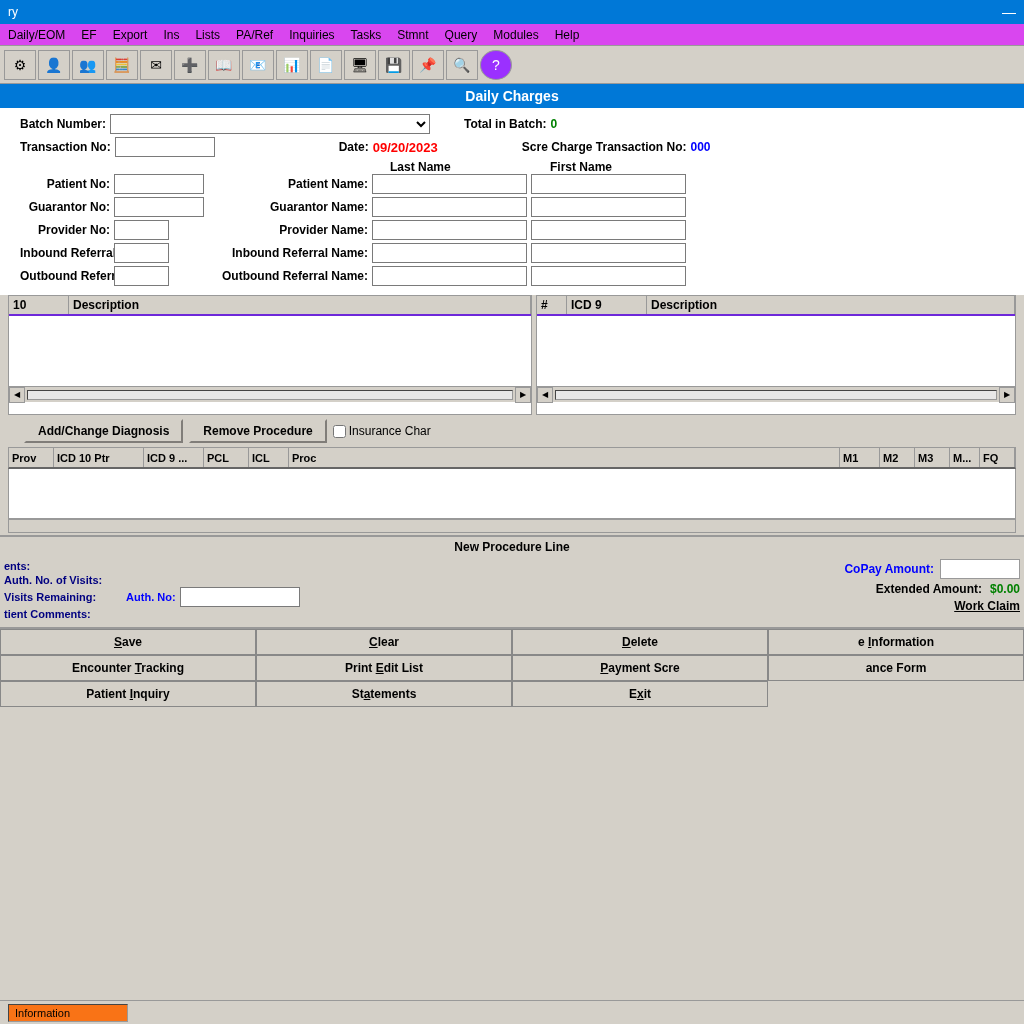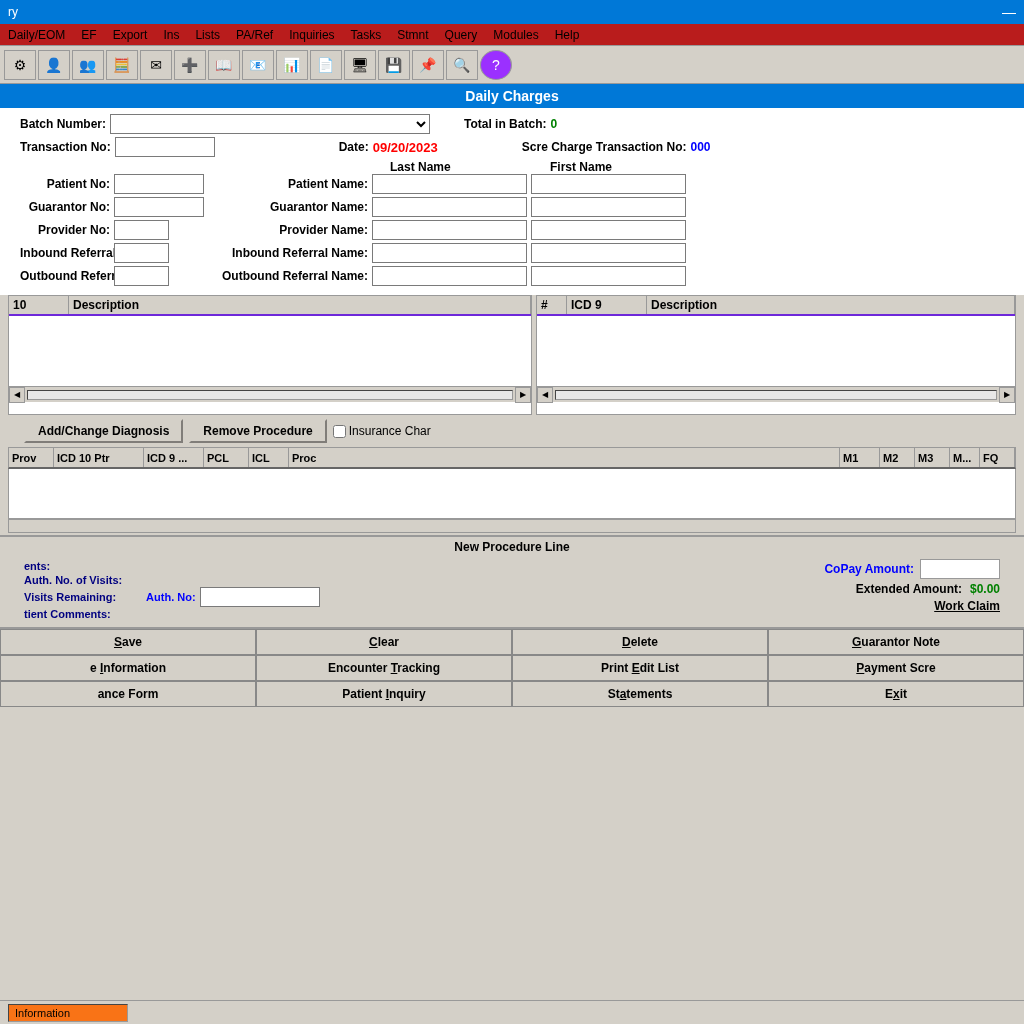--- a/index.html
+++ b/index.html
@@ -16,21 +16,21 @@
       color: white;
       padding: 3px 8px;
       display: flex;
       justify-content: space-between;
       align-items: center;
       height: 24px;
     }
     .title-bar-text { font-size: 12px; }
     .title-bar-controls { font-size: 14px; cursor: pointer; }
     .menu-bar {
-      background: #b91c1c;
+      background: #d946ef;
       display: flex;
       padding: 2px 4px;
       gap: 8px;
       height: 22px;
       align-items: center;
       border-bottom: 1px solid #999;
     }
     .menu-item {
       font-size: 12px;
       cursor: pointer;
@@ -221,21 +221,21 @@
       background: #d4d0c8;
       text-align: center;
       font-weight: bold;
       font-size: 12px;
       padding: 3px;
       border-top: 2px solid #999;
       margin-top: 2px;
     }
     .bottom-info {
       display: flex;
-      padding: 2px 24px;
+      padding: 2px 4px;
       gap: 20px;
     }
     .info-left {
       flex: 1;
     }
     .info-label {
       font-weight: bold;
       color: navy;
       font-size: 11px;
     }
@@ -509,23 +509,20 @@
 
     <button class="bot-btn">
       <span class="underline">S</span><span>ave</span>
     </button>
     <button class="bot-btn">
       <span class="underline">C</span><span>lear</span>
     </button>
     <button class="bot-btn">
       <span class="underline">D</span><span>elete</span>
     </button>
-    <button class="bot-btn">
-      <span class="underline">G</span><span>uarantor Note</span>
-    </button>
 
     <button class="bot-btn">
       <span>e </span><span class="underline">I</span><span>nformation</span>
     </button>
     <button class="bot-btn">
       <span>Encounter </span><span class="underline">T</span><span>racking</span>
     </button>
     <button class="bot-btn">
       <span>Print </span><span class="underline">E</span><span>dit List</span>
     </button>

